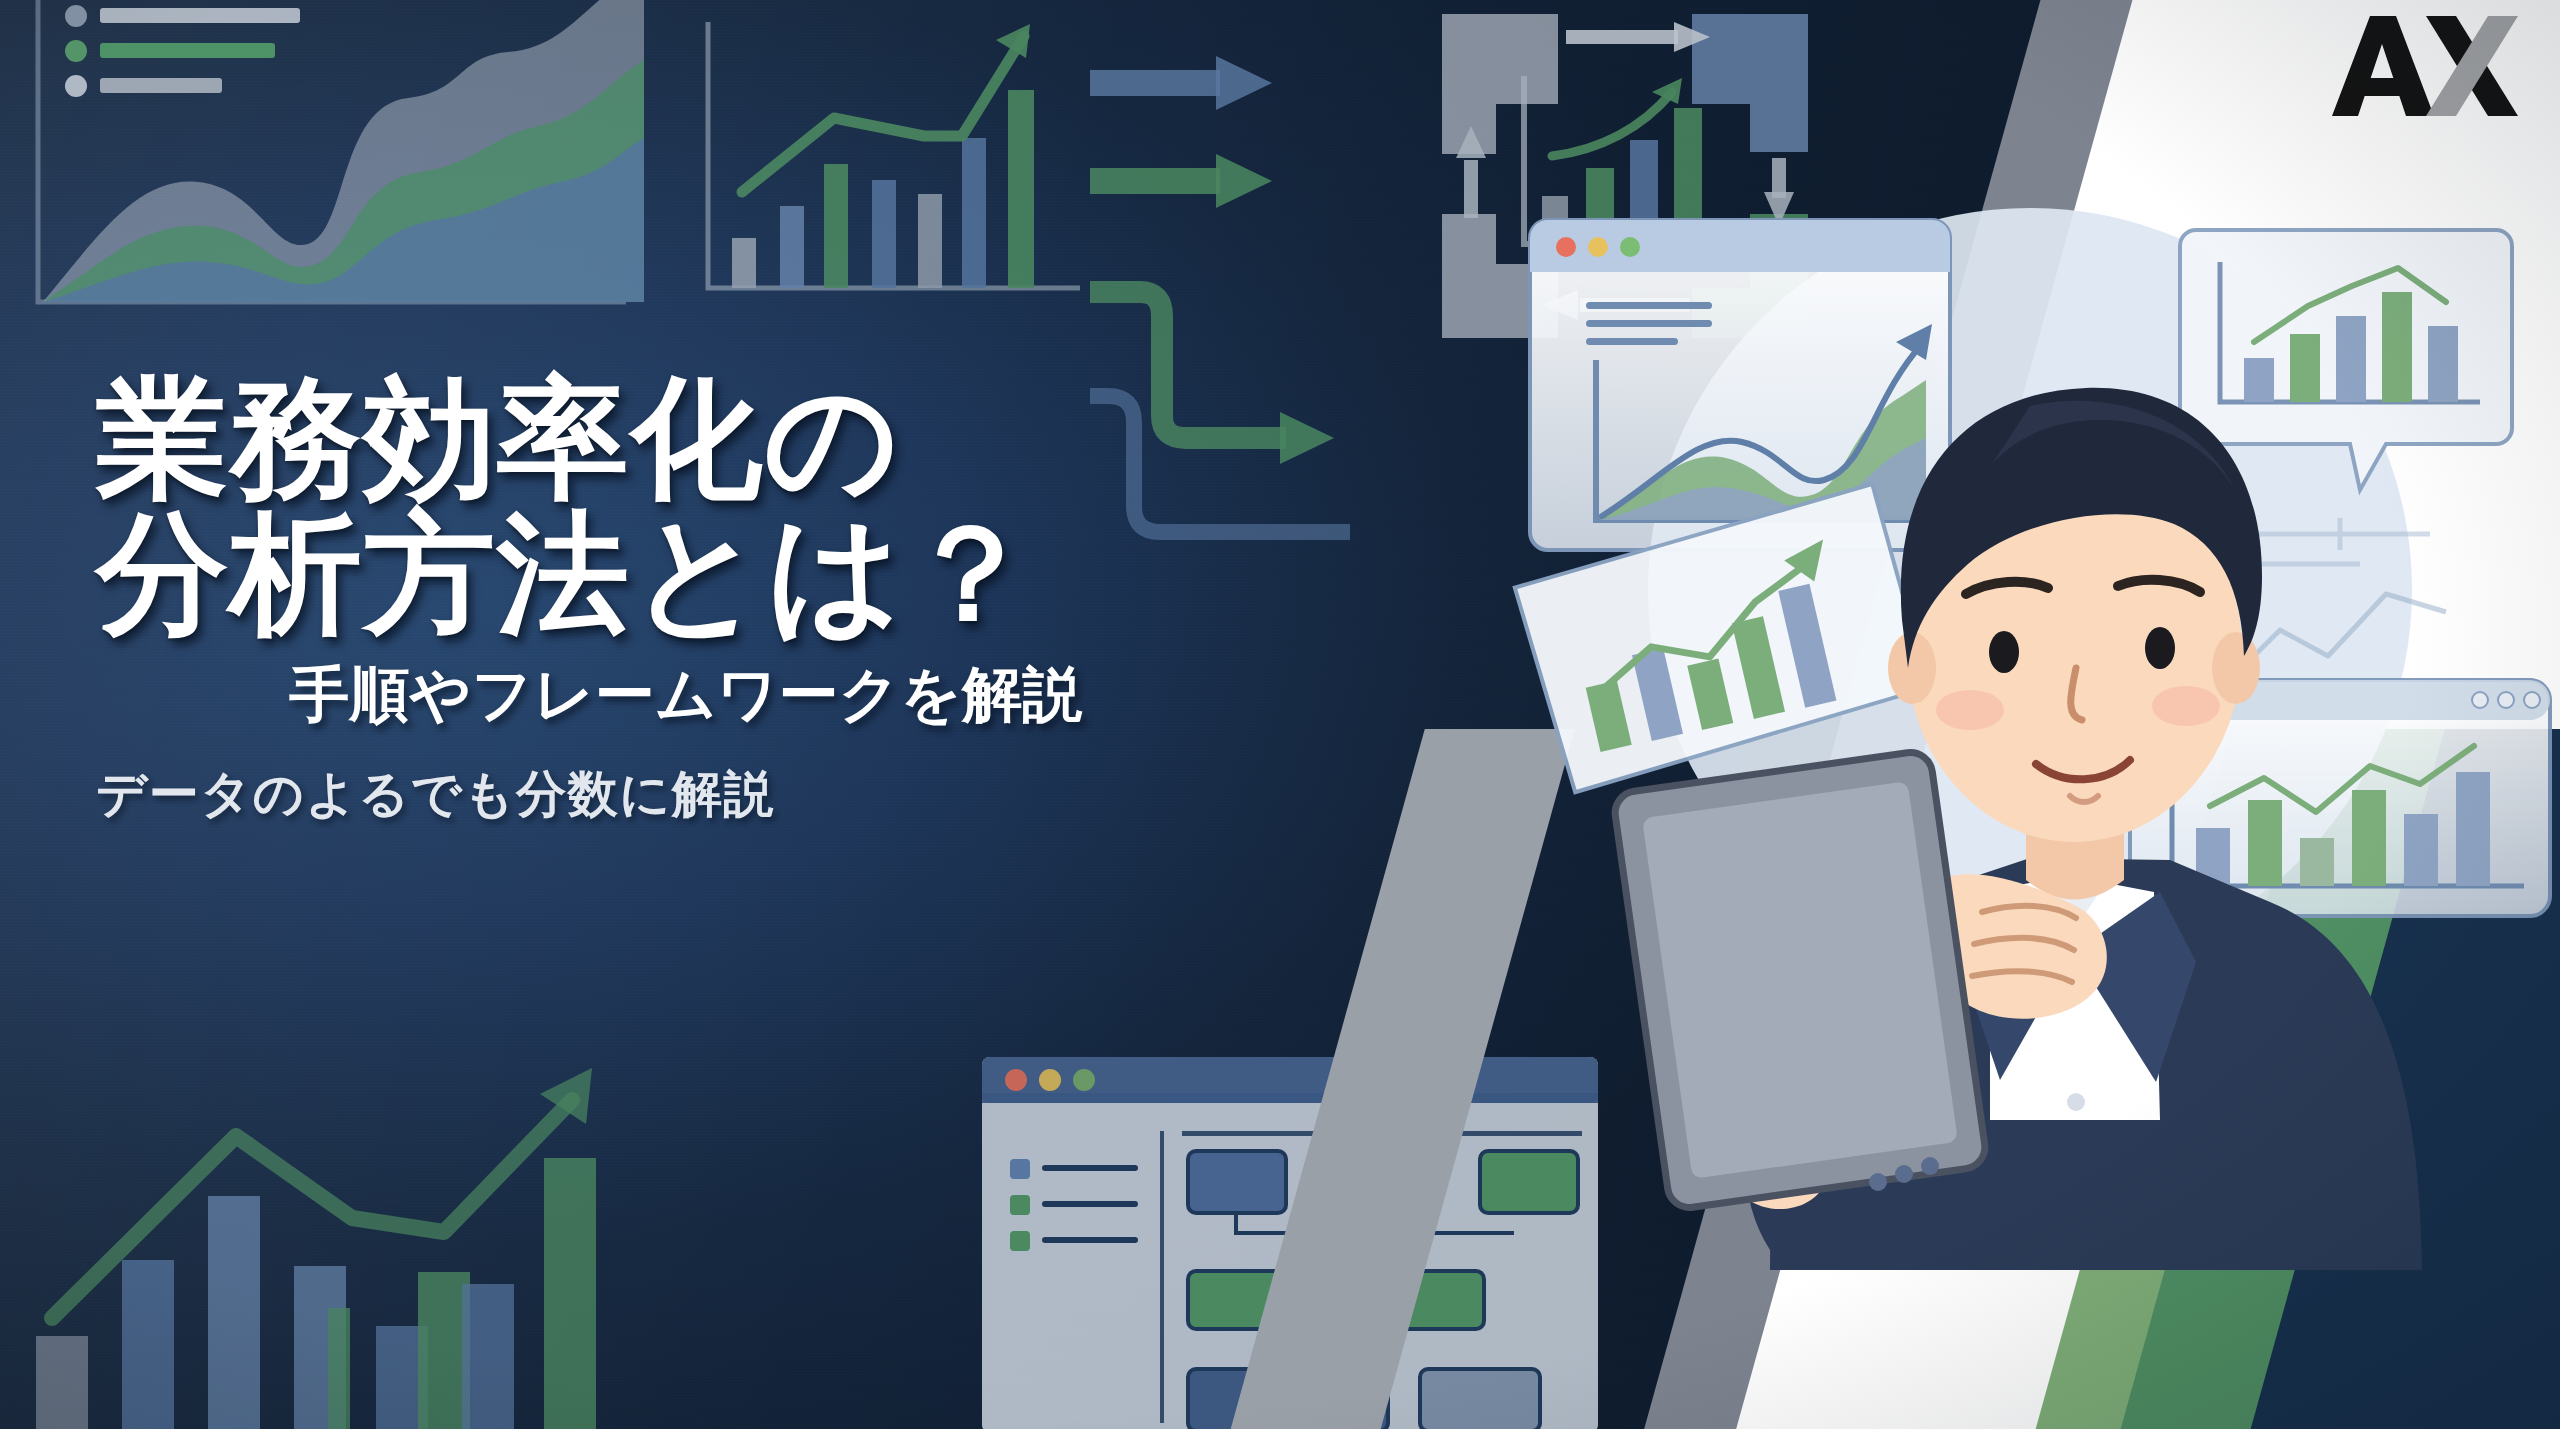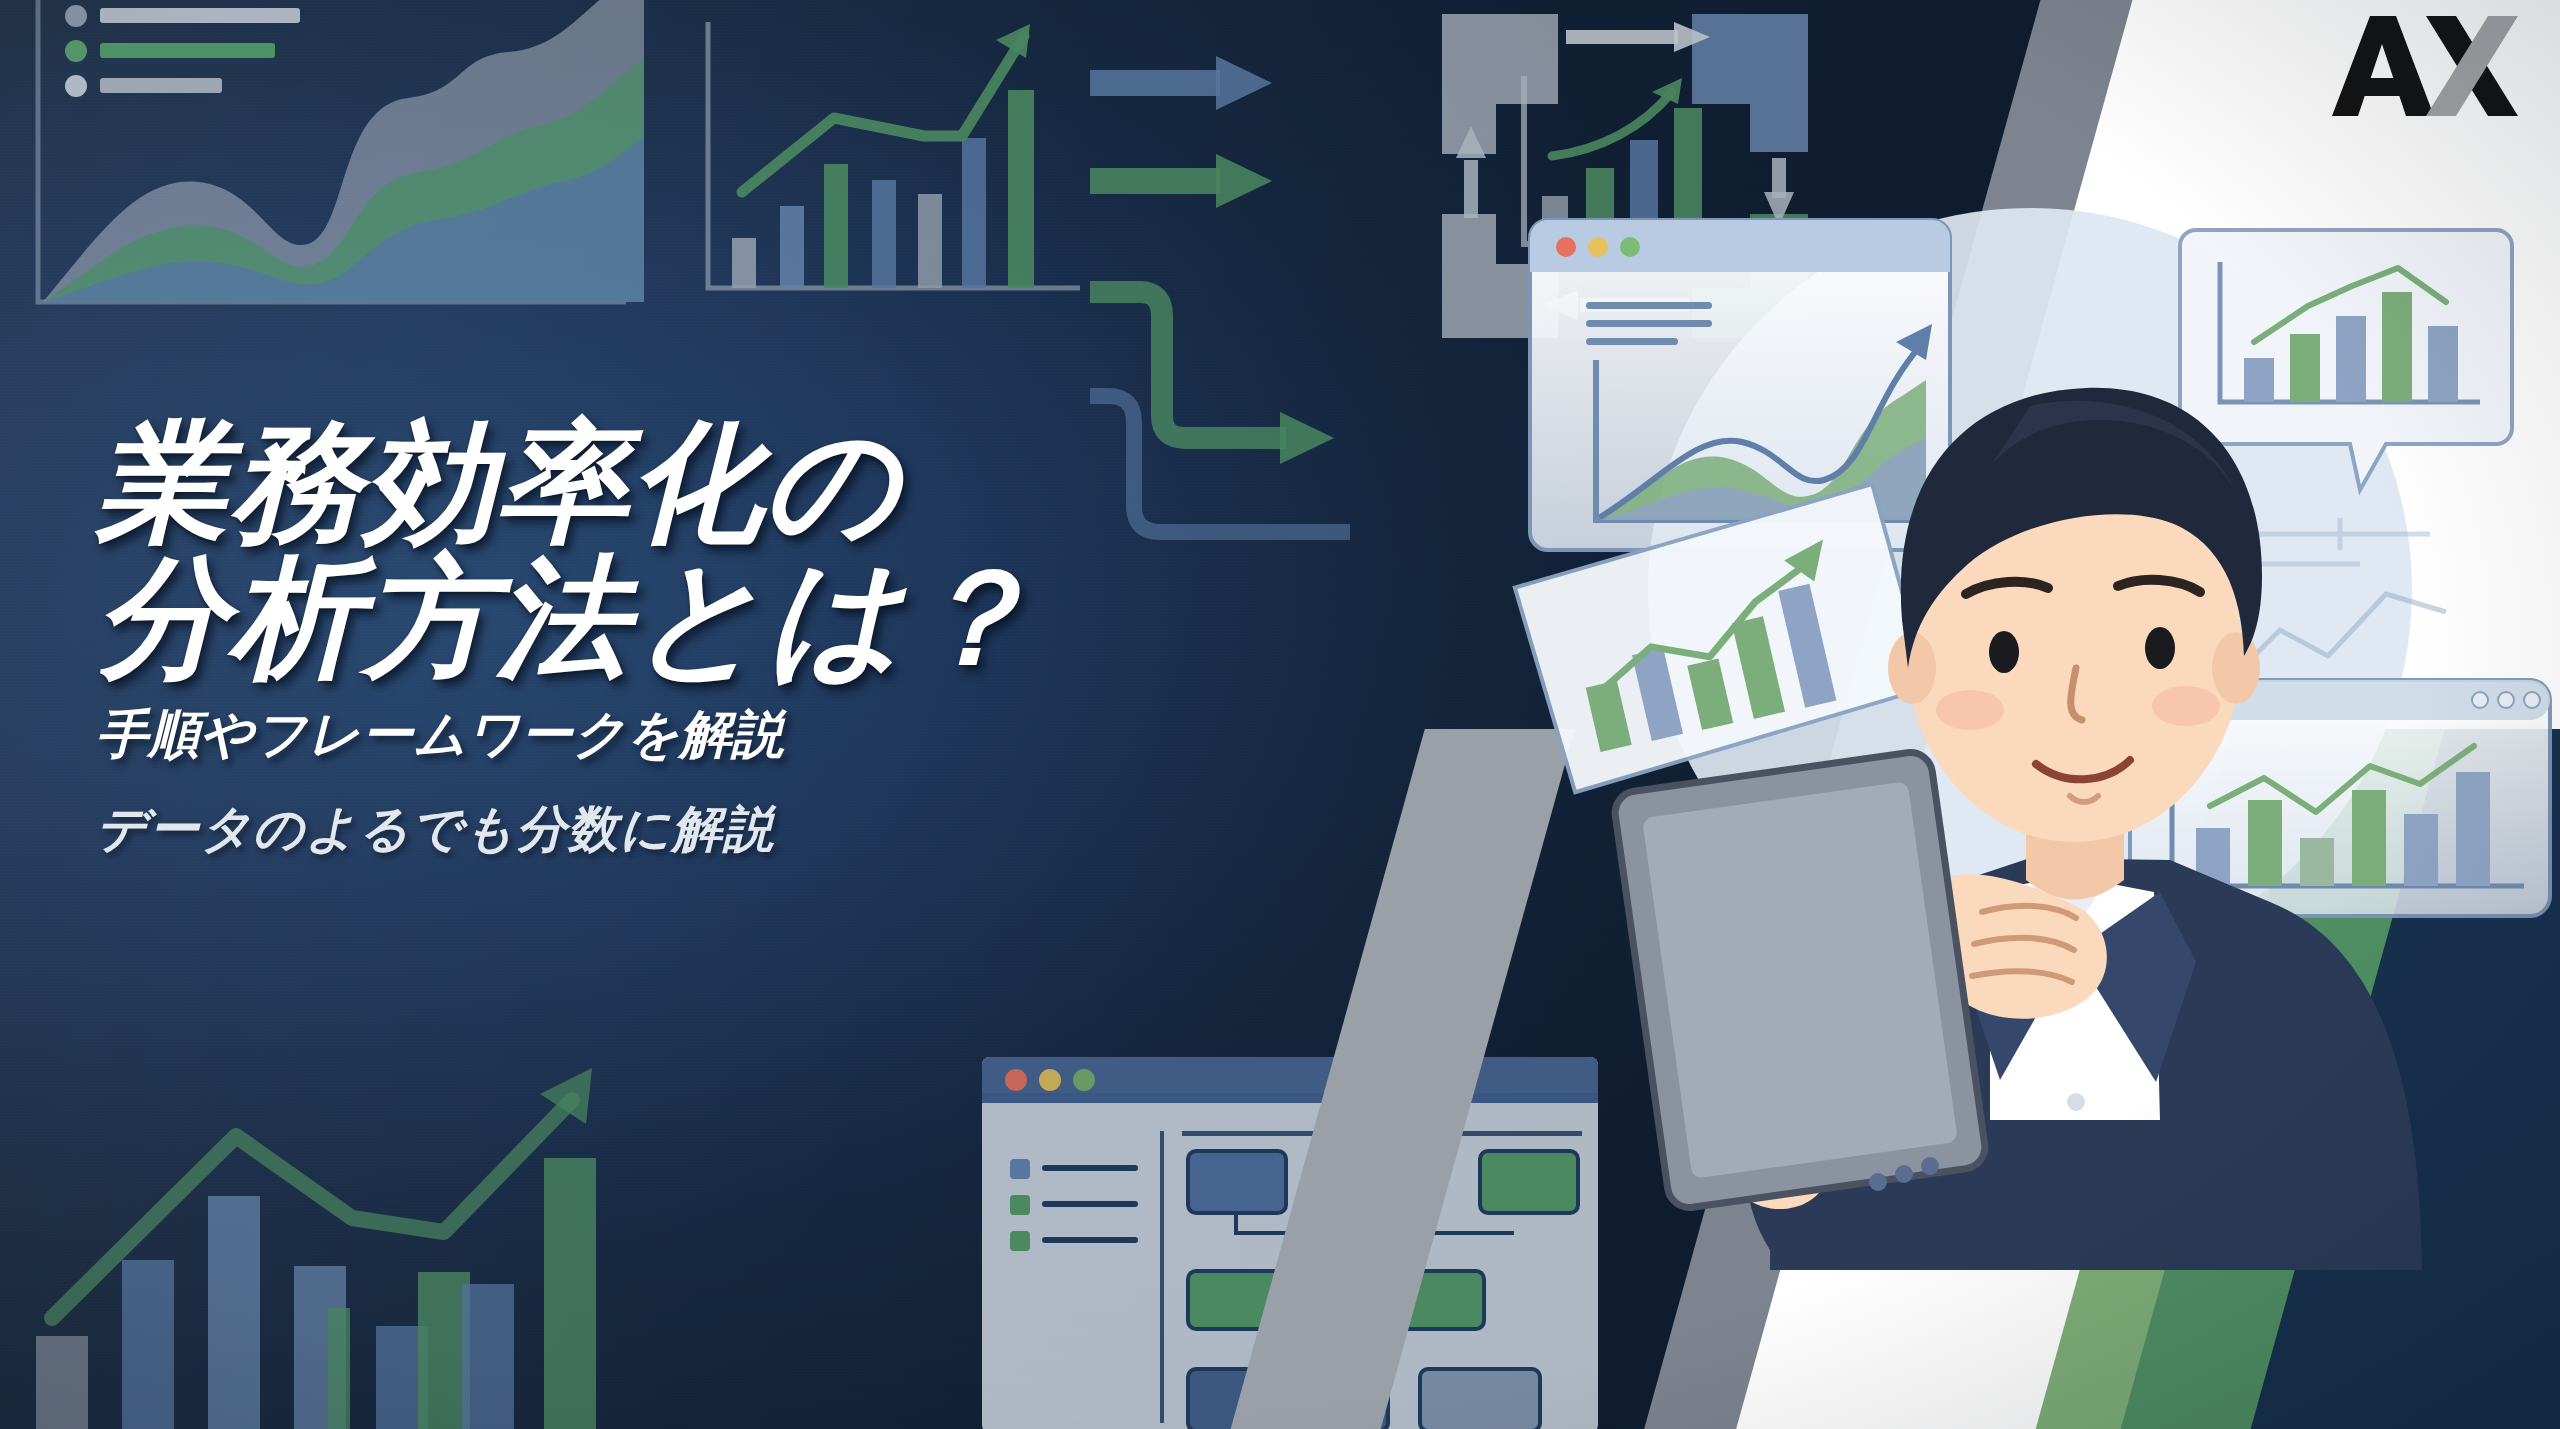--- a/index.html
+++ b/index.html
@@ -60,31 +60,31 @@
   
   .d-dash{ left:980px; top:1055px; width:620px; height:380px; opacity:.95; }
   
   .d-conn{ left:1090px; top:270px; width:400px; height:280px; opacity:.9; }
 
   
   .illu{ position:absolute; left:1470px; top:120px; width:1090px; height:1200px; }
 
   
   .textblock{
-    position:absolute; left:96px; top:416px; width:1180px; z-index:30;font-style:italic;
+    position:absolute; left:96px; top:372px; width:1180px; z-index:30;
   }
   .tl{
     color:#ffffff; font-weight:700; letter-spacing:.012em;
     text-shadow:5px 7px 9px rgba(2,9,20,.58), 0 2px 3px rgba(0,0,0,.35);
     white-space:nowrap;
   }
   .tl-1{ font-size:132px; line-height:1.02; }
   .tl-2{ font-size:132px; line-height:1.02; }
-  .tl-3{ font-size:52px;  line-height:1.12; margin-top:20px; letter-spacing:.005em;
-         text-shadow:4px 5px 7px rgba(2,9,20,.55); }
+  .tl-3{ font-size:60px;  line-height:1.12; margin-top:20px; letter-spacing:.005em;
+         text-shadow:4px 5px 7px rgba(2,9,20,.55);text-align:center; }
   .tl-4{ font-size:50px;  line-height:1.2; margin-top:36px; letter-spacing:.03em;
          color:#eef2f7; opacity:.94; font-weight:700;
          text-shadow:3px 4px 6px rgba(2,9,20,.5); }
 </style>
 </head>
 <body>
 
 <div id="stage">
 
   <div class="bg-base"></div>

